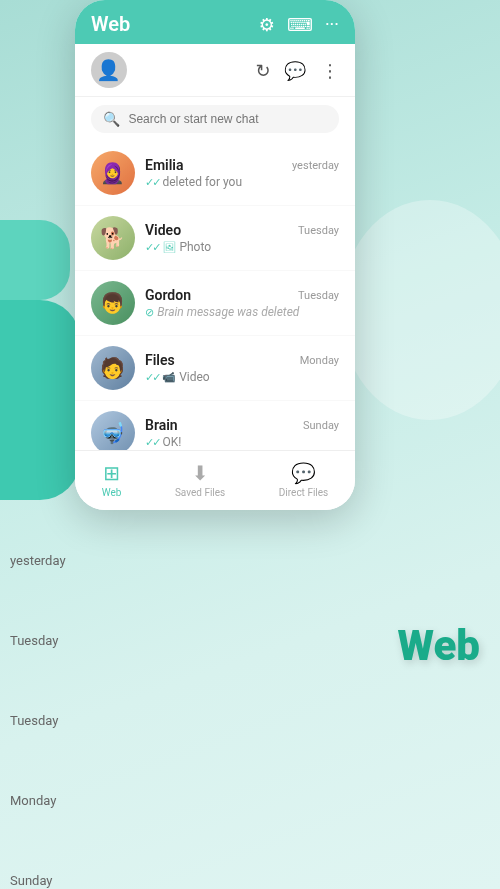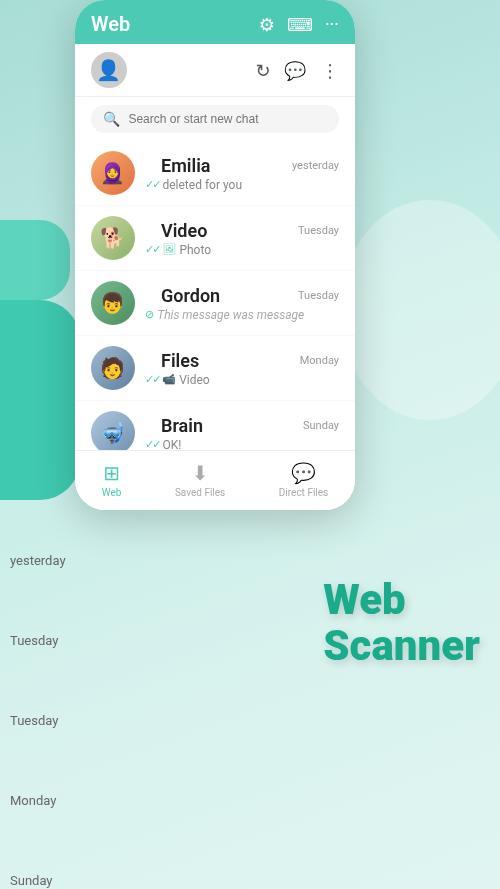--- a/index.html
+++ b/index.html
@@ -253,24 +253,23 @@
       flex: 1;
       min-width: 0;
     }
     .chat-name-row {
       display: flex;
       justify-content: space-between;
       align-items: center;
       margin-bottom: 2px;
     }
     .chat-name {
-      font-size: 18px;
+      font-size: 14px;
       font-weight: 600;
       color: #222;
-      margin-left: 16px;
     }
     .chat-time {
       font-size: 11px;
       color: #999;
     }
     .chat-preview {
       display: flex;
       align-items: center;
       gap: 3px;
       font-size: 12px;
@@ -334,21 +333,20 @@
 <div class="date-labels">
   <div class="date-label">yesterday</div>
   <div class="date-label">Tuesday</div>
   <div class="date-label">Tuesday</div>
   <div class="date-label">Monday</div>
   <div class="date-label">Sunday</div>
 </div>
 
 <div class="web-scanner">
   <span class="web-scanner-text">Web</span>
-  <span class="web-scanner-text">Scanner</span>
 </div>
 
 <div class="fragment-ke">Ke</div>
 
 <div class="phone">
 
   <div class="phone-topbar">
     <span class="topbar-title">Web</span>
     <div class="topbar-icons">
       <span class="topbar-icon">⚙</span>
@@ -408,21 +406,21 @@
 
     <div class="chat-item">
       <div class="chat-avatar avatar-gordon">👦</div>
       <div class="chat-info">
         <div class="chat-name-row">
           <span class="chat-name">Gordon</span>
           <span class="chat-time">Tuesday</span>
         </div>
         <div class="chat-preview">
           <span class="preview-icon">⊘</span>
-          <span class="deleted-msg">This message was message</span>
+          <span class="deleted-msg">Brain message was deleted</span>
         </div>
       </div>
     </div>
 
     <div class="chat-item">
       <div class="chat-avatar avatar-terry">🧑</div>
       <div class="chat-info">
         <div class="chat-name-row">
           <span class="chat-name">Files</span>
           <span class="chat-time">Monday</span>

